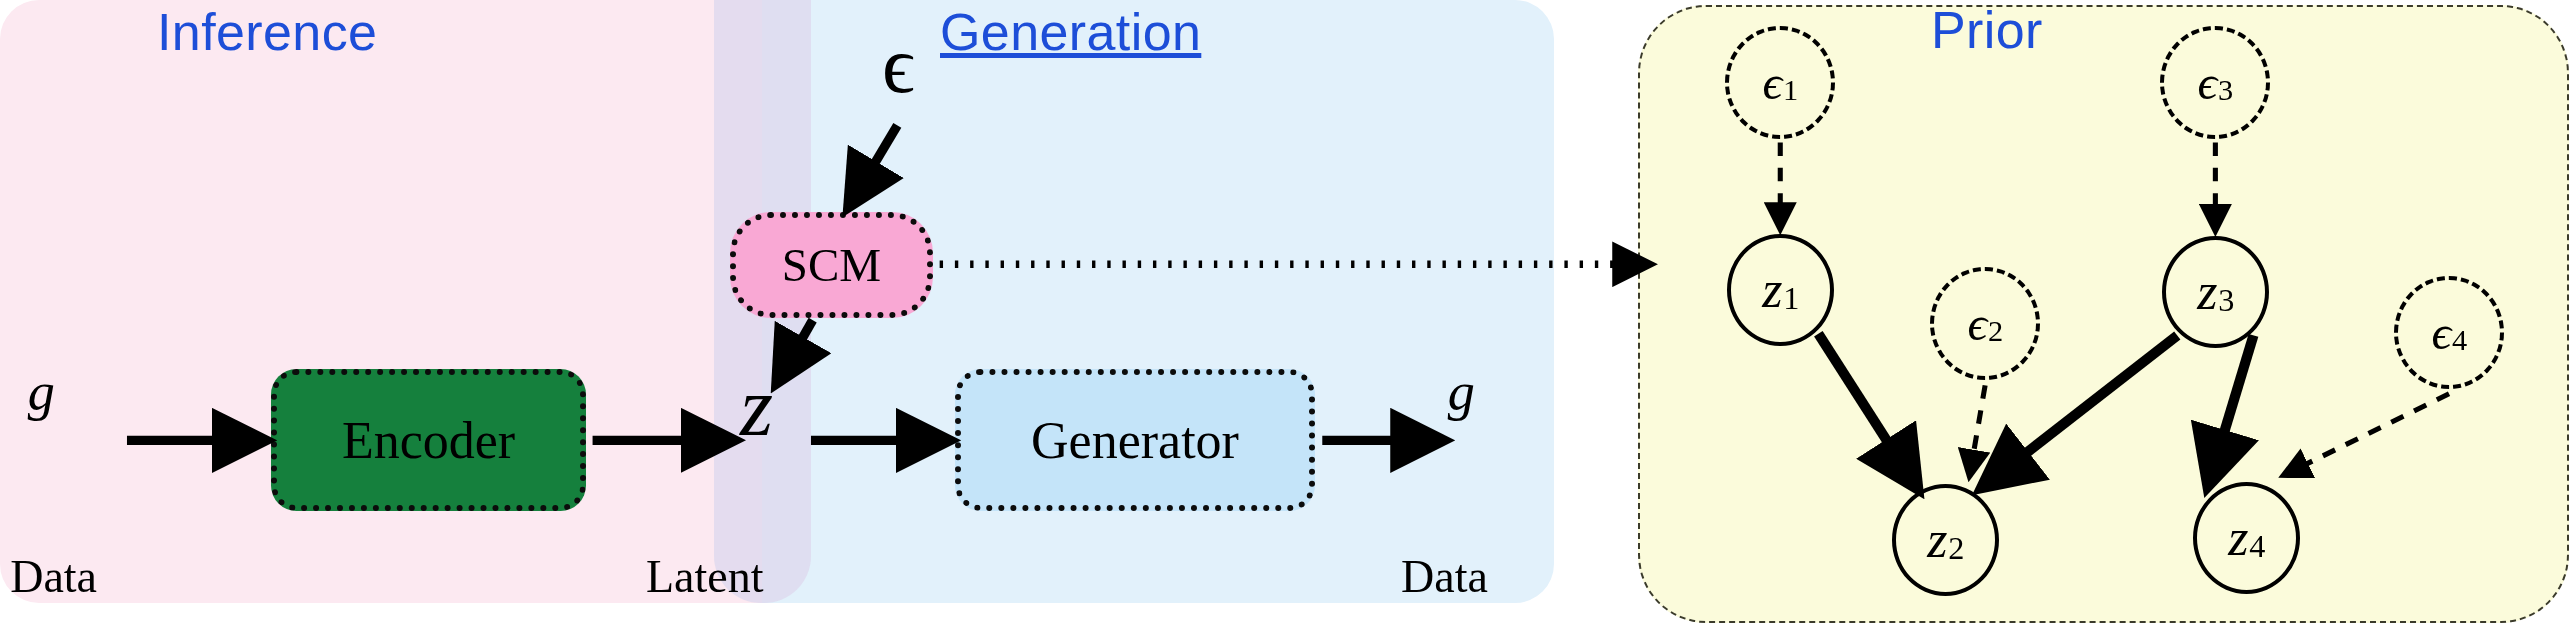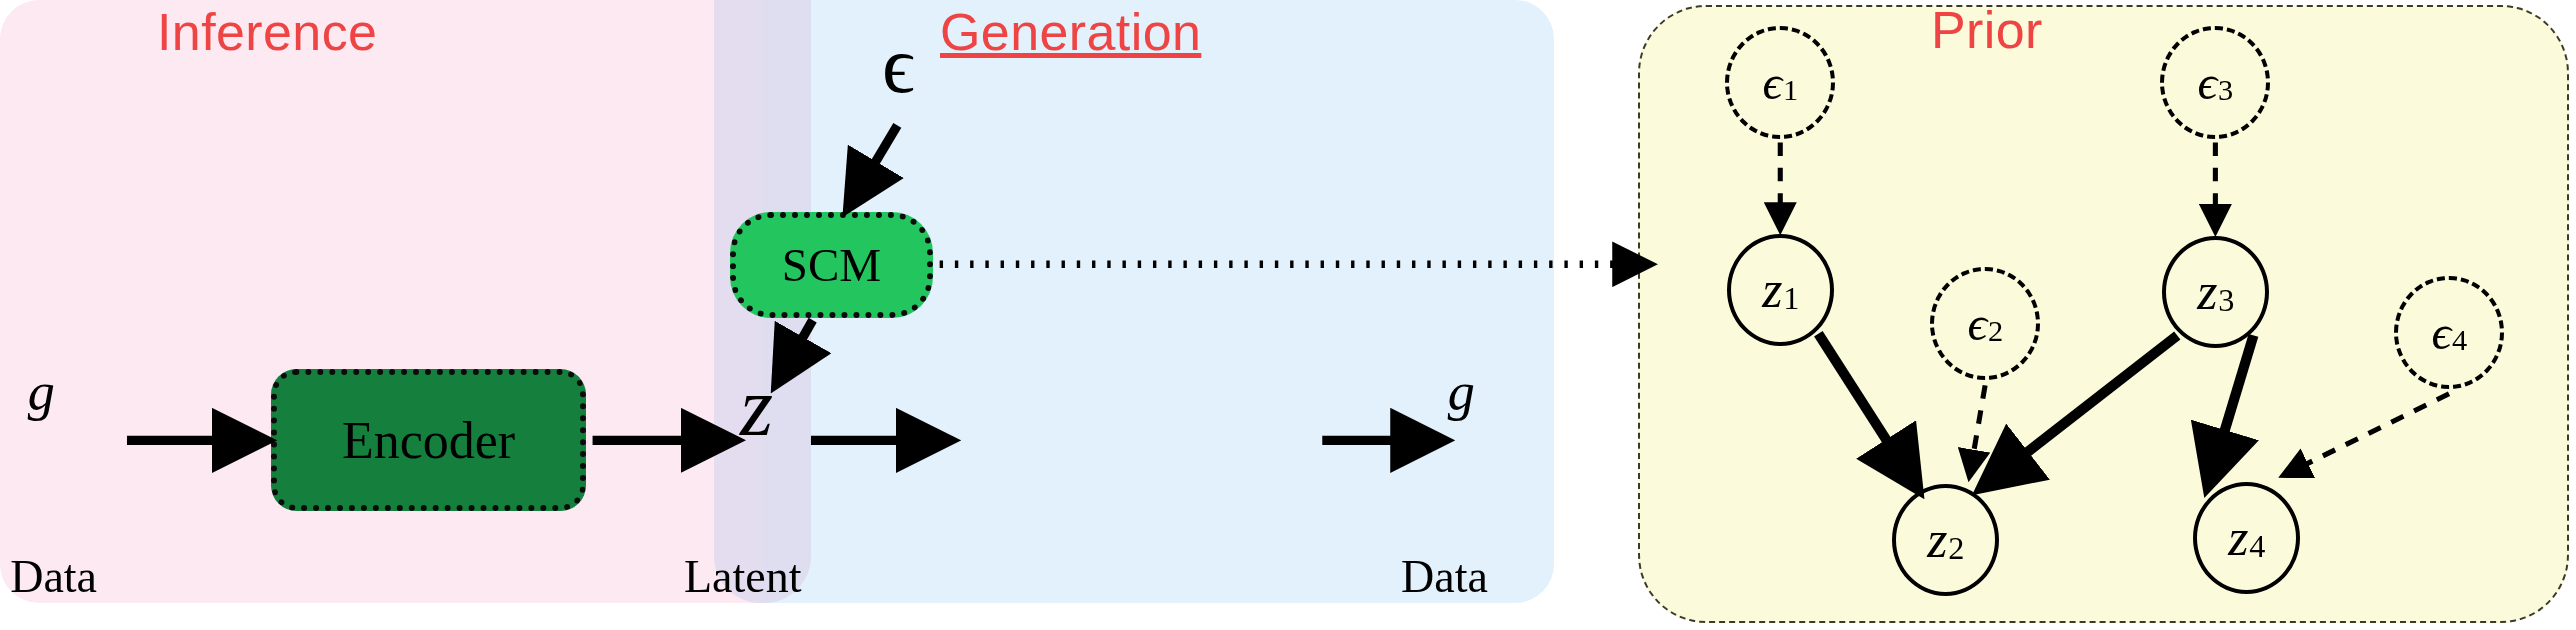--- a/index.html
+++ b/index.html
@@ -55,37 +55,37 @@
     border: 2.5px dashed #3a3a2a;
     border-radius: 68px;
     box-sizing: border-box;
   }
 
   
   .section-title {
     position: absolute;
     font-family: "Liberation Sans", "DejaVu Sans", sans-serif;
     font-size: 52px;
-    color: #ef4444;
+    color: #1d4ed8;
     letter-spacing: 0.4px;
     white-space: nowrap;
   }
   #title-inference { left: 157px; top: 1.7px; }
   #title-generation { left: 940px; top: 1.7px; text-decoration: underline; }
   #title-prior { left: 1931px; top: 0; }
 
   
   .caption {
     position: absolute;
     font-size: 46px;
     color: #000;
     white-space: nowrap;
   }
   #caption-data-left { left: 10.2px; top: 550px; }
-  #caption-latent { left: 684px; top: 550px; }
+  #caption-latent { left: 646px; top: 550px; }
   #caption-data-right { left: 1401px; top: 550px; }
 
   
   .mathvar {
     position: absolute;
     font-family: "Liberation Serif", "DejaVu Serif", serif;
     font-style: italic;
     color: #000;
     white-space: nowrap;
     line-height: 1;
@@ -114,21 +114,21 @@
     background: #15803d;
   }
   #box-generator {
     left: 955px; top: 369px;
     width: 360px; height: 142px;
     background: #c4e4f9;
   }
   #box-scm {
     left: 730px; top: 212px;
     width: 203px; height: 106px;
-    background: #22c55e;
+    background: #f9a8d4;
     font-size: 47px;
     border-radius: 41px;
     border-width: 6.8px;
   }
 
   
   svg.overlay {
     position: absolute;
     left: 0; top: 0;
     width: 2576px; height: 631px;
@@ -186,20 +186,21 @@
   <div class="caption" id="caption-latent">Latent</div>
   <div class="caption" id="caption-data-right">Data</div>
 
   <div class="mathvar" id="var-x-in">ᵍ</div>
   <div class="mathvar" id="var-eps">ϵ</div>
   <div class="mathvar" id="var-z">z</div>
   <div class="mathvar" id="var-x-out">ᵍ</div>
 
   <div class="proc-box" id="box-encoder">Encoder</div>
   <div class="proc-box" id="box-scm">SCM</div>
+  <div class="proc-box" id="box-generator">Generator</div>
 
   <svg class="overlay" viewBox="0 0 3043 745">
     <defs>
       <marker id="ah-solid" viewBox="0 0 12 12" refX="9" refY="6" markerWidth="7" markerHeight="7" orient="auto-start-reverse">
         <path d="M 0 0 L 12 6 L 0 12 z" fill="#000"></path>
       </marker>
       <marker id="ah-thin" viewBox="0 0 12 12" refX="9" refY="6" markerWidth="6.5" markerHeight="6.5" orient="auto-start-reverse">
         <path d="M 0 0 L 12 6 L 0 12 z" fill="#000"></path>
       </marker>
       <marker id="ah-dot" viewBox="0 0 12 12" refX="9" refY="6" markerWidth="6" markerHeight="6" orient="auto-start-reverse">

